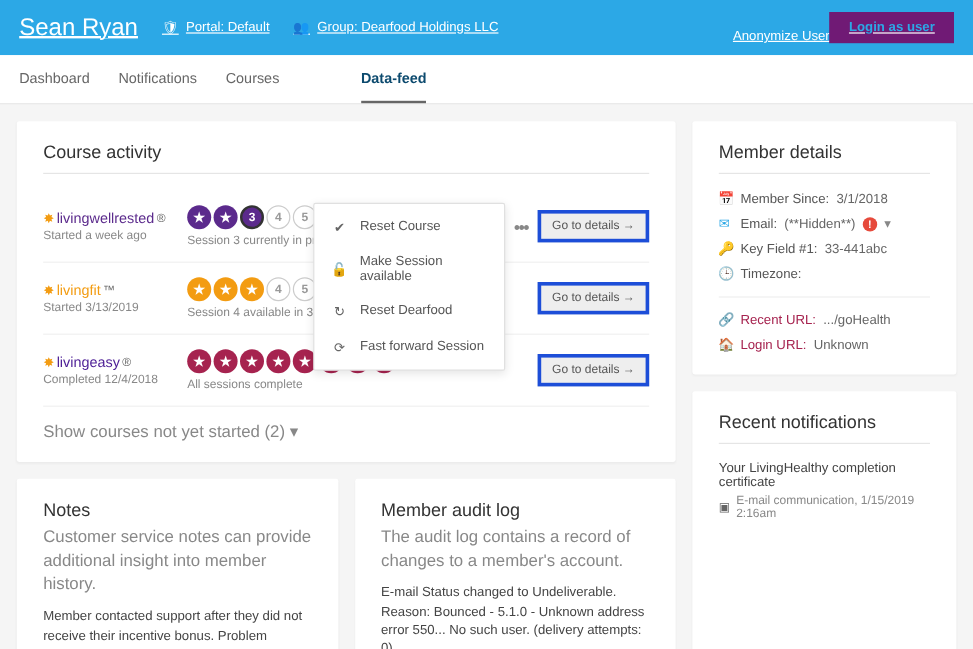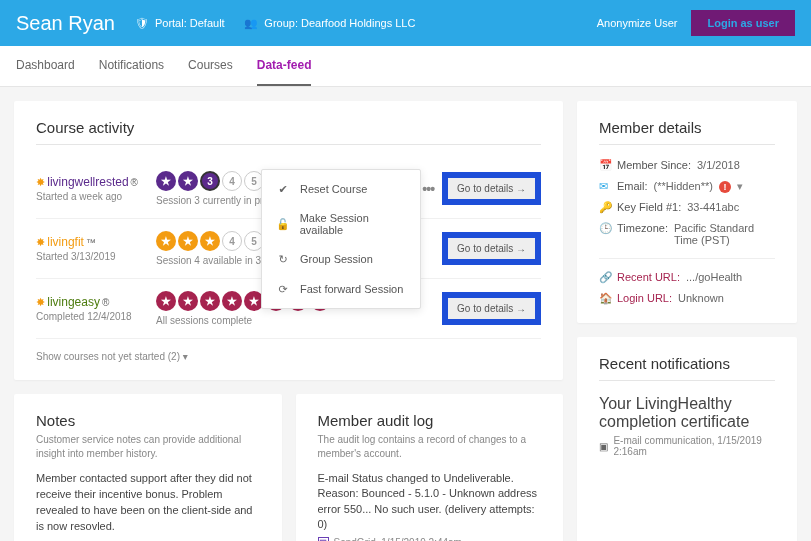--- a/index.html
+++ b/index.html
@@ -1,69 +1,69 @@
 <!DOCTYPE html>
 <html><head>
 <meta charset="utf-8">
 <style>
 * { box-sizing: border-box; margin: 0; padding: 0; }
 body { font-family: -apple-system, BlinkMacSystemFont, "Segoe UI", Arial, sans-serif; background: #f5f5f5; color: #333; font-size: 12px; }
-.header { background: #2ca8e6; color: #fff; padding: 10px 16px; display: flex; align-items: center; justify-content: space-between; }
+.header { background: #2ca8e6; color: #fff; padding: 10px 16px; display: flex; align-items: center; justify-content: space-between; text-decoration: underline; }
 .h-left { display: flex; align-items: center; gap: 20px; }
 .user-name { font-size: 20px; font-weight: 300; }
 .h-meta { display: flex; align-items: center; gap: 6px; font-size: 11px; }
-.h-right { display: flex; align-items: center; gap: 14px; }
+.h-right { display: flex; align-items: flex-end; }
 .anon { font-size: 11px; color: #fff; cursor: pointer; }
 .login-btn { background: #701a75; color: #2ca8e6; border: none; padding: 7px 16px; font-size: 11px; font-weight: 600; cursor: pointer; }
 .tabs { background: #fff; padding: 0 16px; border-bottom: 1px solid #e5e5e5; display: flex; gap: 24px; }
 .tab { padding: 12px 0; font-size: 12px; color: #666; cursor: pointer; border-bottom: 2px solid transparent; }
-.tab.active { color: #a21caf; border-bottom-color: #666; font-weight: 600; }
+.tab.active { color: #0c4a6e; border-bottom-color: #666; font-weight: 600; margin-left: 44px; }
 .content { display: flex; gap: 14px; padding: 14px; }
 .col-main { flex: 1; display: flex; flex-direction: column; gap: 14px; }
 .col-side { width: 220px; display: flex; flex-direction: column; gap: 14px; }
 .card { background: #fff; padding: 18px 22px; border-radius: 2px; box-shadow: 0 1px 2px rgba(0,0,0,.04); }
 .card h2 { font-size: 15px; font-weight: 400; color: #333; margin-bottom: 4px; }
-.card .desc { font-size: 10px; color: #888; margin-bottom: 10px; line-height: 1.4; }
+.card .desc { font-size: 14px; color: #888; margin-bottom: 10px; line-height: 1.4; }
 .card h2.lined { border-bottom: 1px solid #e5e5e5; padding-bottom: 8px; margin-bottom: 14px; }
 .course-row { display: flex; align-items: center; padding: 12px 0; border-bottom: 1px solid #f0f0f0; position: relative; }
 .course-row:last-of-type { border-bottom: none; }
 .c-info { width: 120px; }
 .c-name { font-size: 12px; color: #666; display: flex; align-items: center; gap: 2px; }
 .c-sub { font-size: 10px; color: #888; margin-top: 2px; }
 .c-sessions { flex: 1; display: flex; flex-direction: column; gap: 4px; }
 .c-sess-row { display: flex; gap: 2px; }
 .sess { width: 20px; height: 20px; border-radius: 50%; display: flex; align-items: center; justify-content: center; font-size: 10px; font-weight: 600; }
 .sess.done { color: #fff; }
 .sess.open { border: 1px solid #ccc; color: #999; background: #fff; }
 .sess.star::after { content: "★"; font-size: 11px; }
 .c-hint { font-size: 10px; color: #888; }
 .c-actions { display: flex; align-items: center; gap: 8px; }
 .more-btn { color: #888; font-size: 14px; cursor: pointer; letter-spacing: -1px; font-weight: 900; }
-.details-btn { background: #eee; border: 6px solid #1d4ed8; padding: 5px 9px; font-size: 10px; color: #555; cursor: pointer; }
-.show-toggle { font-size: 10px; color: #888; margin-top: 12px; cursor: pointer; }
+.details-btn { background: #eee; border: 3px solid #1d4ed8; padding: 5px 9px; font-size: 10px; color: #555; cursor: pointer; }
+.show-toggle { font-size: 14px; color: #888; margin-top: 12px; cursor: pointer; }
 .dropdown { position: absolute; top: 10px; right: 120px; background: #fff; border: 1px solid #e0e0e0; box-shadow: 0 2px 8px rgba(0,0,0,.1); border-radius: 2px; z-index: 20; padding: 4px 0; width: 160px; }
 .dd-item { padding: 8px 14px; font-size: 11px; color: #555; display: flex; align-items: center; gap: 10px; cursor: pointer; }
 .dd-icon { width: 14px; height: 14px; display: inline-flex; align-items: center; justify-content: center; color: #666; }
 .two-col { display: flex; gap: 14px; }
 .two-col .card { flex: 1; min-height: 220px; display: flex; flex-direction: column; }
 .note-body { font-size: 11px; color: #444; line-height: 1.45; margin-bottom: 6px; }
 .meta-line { font-size: 10px; color: #888; }
 .link { color: #2ca8e6; cursor: pointer; }
 .audit-item { margin-bottom: 14px; }
 .audit-title { font-size: 11px; color: #444; line-height: 1.4; }
 .audit-meta { font-size: 10px; color: #888; margin-top: 4px; display: flex; align-items: center; gap: 5px; }
 .box-icon { width: 11px; height: 11px; border: 1px solid; display: inline-flex; align-items: center; justify-content: center; font-size: 8px; font-weight: bold; }
 .md-list { list-style: none; display: flex; flex-direction: column; gap: 8px; font-size: 11px; }
 .md-list li { display: flex; align-items: baseline; gap: 6px; }
 .md-ic { width: 12px; color: #2ca8e6; font-size: 11px; display: inline-block; }
 .md-label { color: #555; font-weight: 400; }
 .md-val { color: #666; }
 .md-sep { height: 1px; background: #eee; margin: 4px 0; }
 .alert-dot { width: 12px; height: 12px; border-radius: 50%; background: #e64a3c; color: #fff; font-size: 9px; display: inline-flex; align-items: center; justify-content: center; font-weight: bold; }
-.notif-title { font-size: 16px; color: #444; margin-bottom: 4px; }
+.notif-title { font-size: 11px; color: #444; margin-bottom: 4px; }
 .notif-meta { font-size: 10px; color: #888; display: flex; align-items: center; gap: 5px; }
 .notif-foot { margin-top: auto; padding-top: 100px; }
 .card.flex { display:flex; flex-direction:column; min-height:220px; }
 .sunburst { color: #f39c12; font-size: 11px; }
 .edit-links span { margin-left: 8px; }
 </style>
 </head>
 <body>
 
 <div class="header">
@@ -127,21 +127,21 @@
           <div class="dd-item">
             <span class="dd-icon">✔</span>
             <span>Reset Course</span>
           </div>
           <div class="dd-item">
             <span class="dd-icon">🔓</span>
             <span>Make Session available</span>
           </div>
           <div class="dd-item">
             <span class="dd-icon">↻</span>
-            <span>Group Session</span>
+            <span>Reset Dearfood</span>
           </div>
           <div class="dd-item">
             <span class="dd-icon">⟳</span>
             <span>Fast forward Session</span>
           </div>
         </div>
       </div>
 
       <div class="course-row">
         <div class="c-info">
@@ -167,21 +167,21 @@
         </div>
         <div class="c-actions">
           <button class="details-btn">Go to details →</button>
         </div>
       </div>
 
       <div class="course-row">
         <div class="c-info">
           <div class="c-name">
               <span class="sunburst">✸</span>
-              <span style="color:#4d7c0f">livingeasy</span>
+              <span style="color:#4c1d95">livingeasy</span>
               <sup>®</sup>
             </div>
           <div class="c-sub">Completed 12/4/2018</div>
         </div>
         <div class="c-sessions">
           <div class="c-sess-row">
             <span class="sess done star" style="background:#a6234f"></span>
               <span class="sess done star" style="background:#a6234f"></span>
             <span class="sess done star" style="background:#a6234f"></span>
               <span class="sess done star" style="background:#a6234f"></span>
@@ -247,21 +247,20 @@
             <span style="color:#888">▾</span>
           </li>
         <li>
             <span class="md-ic">🔑</span>
             <span class="md-label">Key Field #1:</span> 
             <span class="md-val">33-441abc</span>
           </li>
         <li>
             <span class="md-ic">🕒</span>
             <span class="md-label">Timezone:</span> 
-            <span class="md-val">Pacific Standard Time (PST)</span>
           </li>
         <li class="md-sep"></li>
         <li>
             <span class="md-ic" style="color:#a6234f">🔗</span>
             <span class="md-label" style="color:#a6234f">Recent URL:</span> 
             <span class="md-val">.../goHealth</span>
           </li>
         <li>
             <span class="md-ic" style="color:#a6234f">🏠</span>
             <span class="md-label" style="color:#a6234f">Login URL:</span> 

